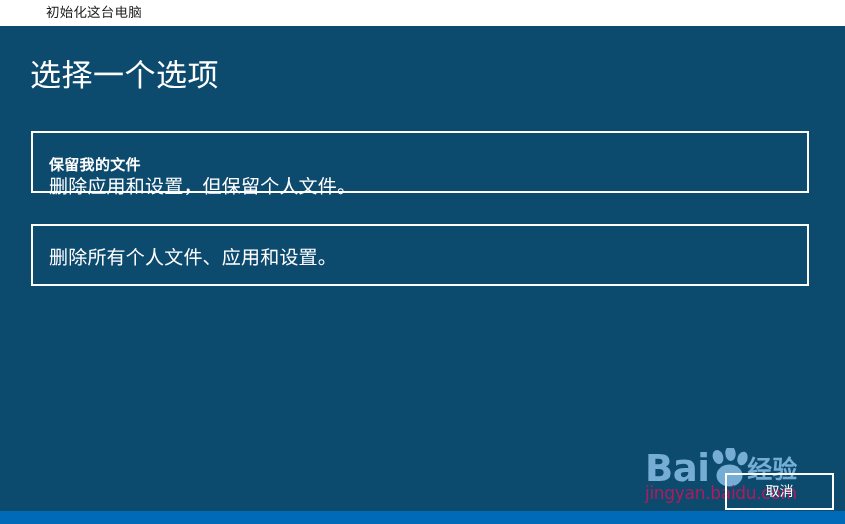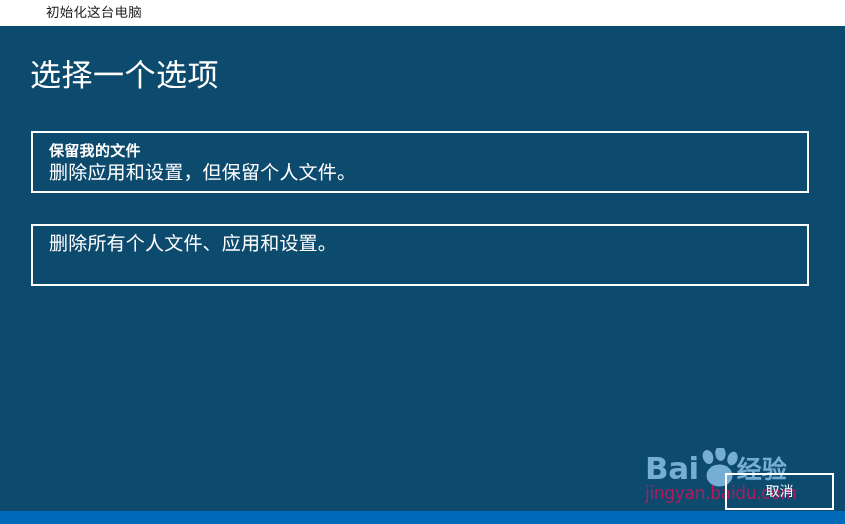--- a/index.html
+++ b/index.html
@@ -82,21 +82,21 @@
     width: 778px;
     height: 62px;
     border: 2px solid #ffffff;
     background: transparent;
     margin-bottom: 31px;
     cursor: default;
   }
   .option-inner {
     position: absolute;
     left: 16px;
-    top: 7px;
+    top: 21px;
     right: 10px;
   }
   .option-title {
     font-size: 15px;
     line-height: 22px;
     font-weight: bold;
     color: #ffffff;
     white-space: nowrap;
     letter-spacing: 0.3px;
   }
@@ -142,21 +142,21 @@
   }
   .wm-row1 {
     position: absolute;
     left: 0;
     top: 6px;
     display: flex;
     align-items: flex-end;
     height: 34px;
   }
   .wm-bai {
-    font-size: 31px;
+    font-size: 37px;
     line-height: 31px;
     font-weight: bold;
     color: #7fb6dd;
     letter-spacing: -0.5px;
     font-family: "DejaVu Sans", sans-serif;
   }
   .wm-paw {
     position: relative;
     width: 46px;
     height: 40px;

